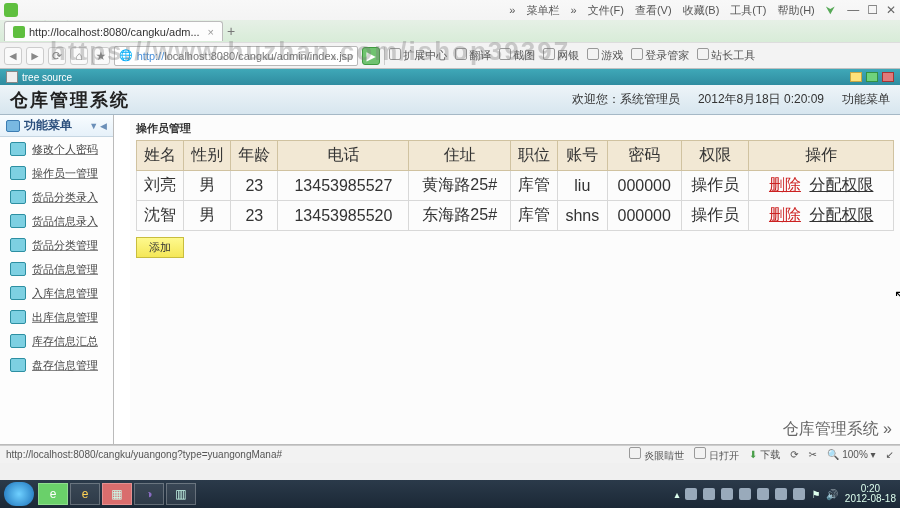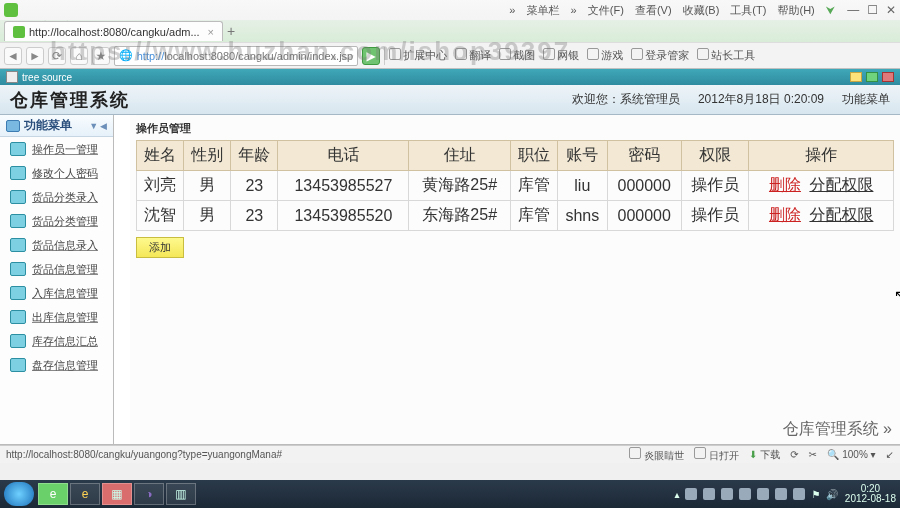--- a/index.html
+++ b/index.html
@@ -183,37 +183,37 @@
       <span class="sico"></span>
       <span class="label">功能菜单</span>
       <span class="chev">
           <span>▼</span>
           <span>◀</span>
         </span>
     </div>
     <div id="side-items">
         <div class="side-item">
           <span class="sico"></span>
+          <span>修改个人密码</span>
+        </div>
+        <div class="side-item">
+          <span class="sico"></span>
           <span>操作员一管理</span>
         </div>
         <div class="side-item">
           <span class="sico"></span>
-          <span>修改个人密码</span>
-        </div>
-        <div class="side-item">
-          <span class="sico"></span>
           <span>货品分类录入</span>
         </div>
         <div class="side-item">
           <span class="sico"></span>
+          <span>货品信息录入</span>
+        </div>
+        <div class="side-item">
+          <span class="sico"></span>
           <span>货品分类管理</span>
-        </div>
-        <div class="side-item">
-          <span class="sico"></span>
-          <span>货品信息录入</span>
         </div>
         <div class="side-item">
           <span class="sico"></span>
           <span>货品信息管理</span>
         </div>
         <div class="side-item">
           <span class="sico"></span>
           <span>入库信息管理</span>
         </div>
         <div class="side-item">

